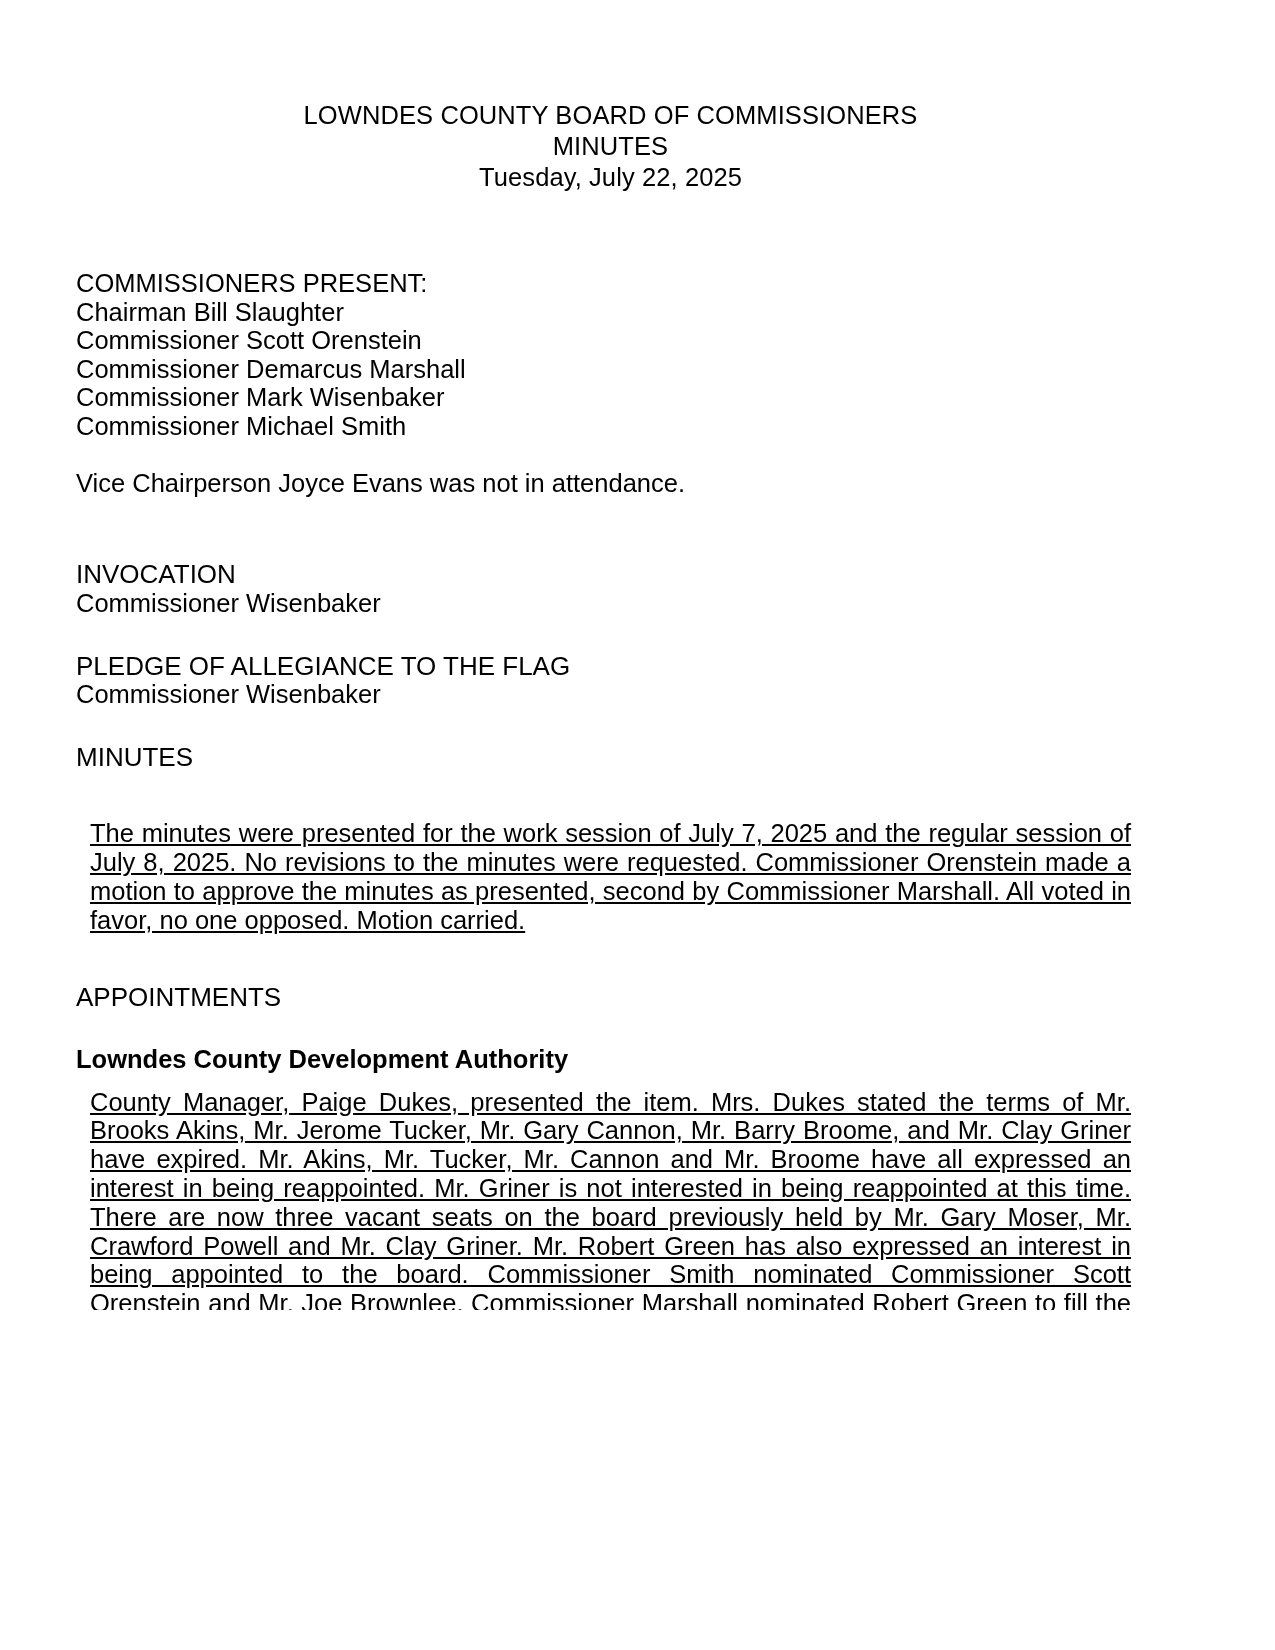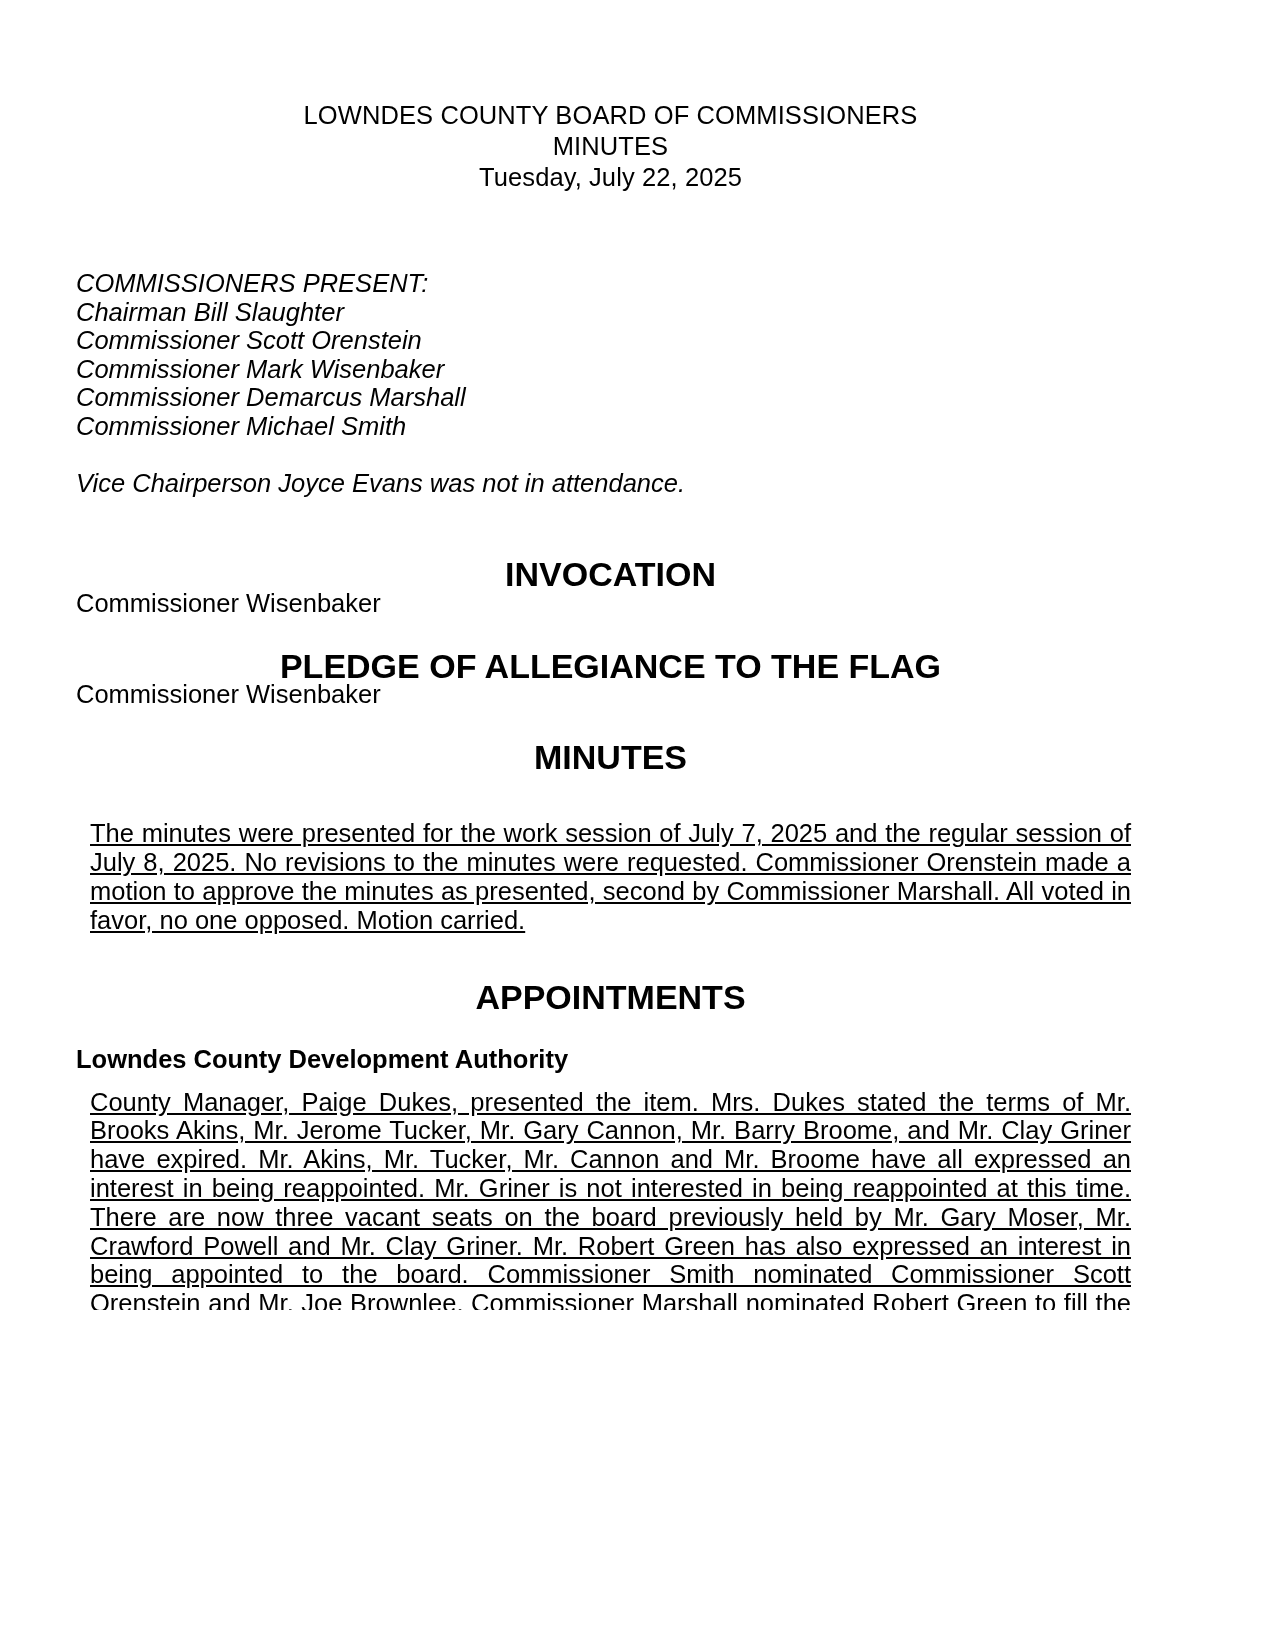--- a/index.html
+++ b/index.html
@@ -39,38 +39,36 @@
   .doc-header .hline {
     white-space: nowrap;
   }
   .attendance-block {
     margin-top: 76px;
     font-size: 25.5px;
     line-height: 28.6px;
   }
   .attendance-block .aline {
     white-space: nowrap;
-    font-style: italic;
   }
   .spacer-line {
     height: 28.6px;
   }
   .single {
     font-size: 25.5px;
     line-height: 28.6px;
     margin: 0;
     white-space: nowrap;
   }
   .heading {
-    font-size: 34px;
+    font-size: 26px;
     line-height: 28.6px;
-    font-weight: bold;
+    font-weight: normal;
     margin: 0;
     white-space: nowrap;
-    text-align: center;
   }
   .subheading {
     font-size: 25.5px;
     line-height: 28.6px;
     font-weight: bold;
     margin: 0;
     white-space: nowrap;
   }
   .gap-34 { height: 34px; }
   .body-para {
@@ -92,22 +90,22 @@
     <div class="doc-header">
       <div class="hline">LOWNDES COUNTY BOARD OF COMMISSIONERS</div>
       <div class="hline">MINUTES</div>
       <div class="hline">Tuesday, July 22, 2025</div>
     </div>
 
     <div class="attendance-block">
       <div class="aline">COMMISSIONERS PRESENT:</div>
       <div class="aline">Chairman Bill Slaughter</div>
       <div class="aline">Commissioner Scott Orenstein</div>
+      <div class="aline">Commissioner Demarcus Marshall</div>
       <div class="aline">Commissioner Mark Wisenbaker</div>
-      <div class="aline">Commissioner Demarcus Marshall</div>
       <div class="aline">Commissioner Michael Smith</div>
       <div class="spacer-line"></div>
       <div class="aline">Vice Chairperson Joyce Evans was not in attendance.</div>
       <div class="spacer-line"></div>
     </div>
 
     <div class="gap-34"></div>
     <div class="heading">INVOCATION</div>
     <div class="single">Commissioner Wisenbaker</div>
 

